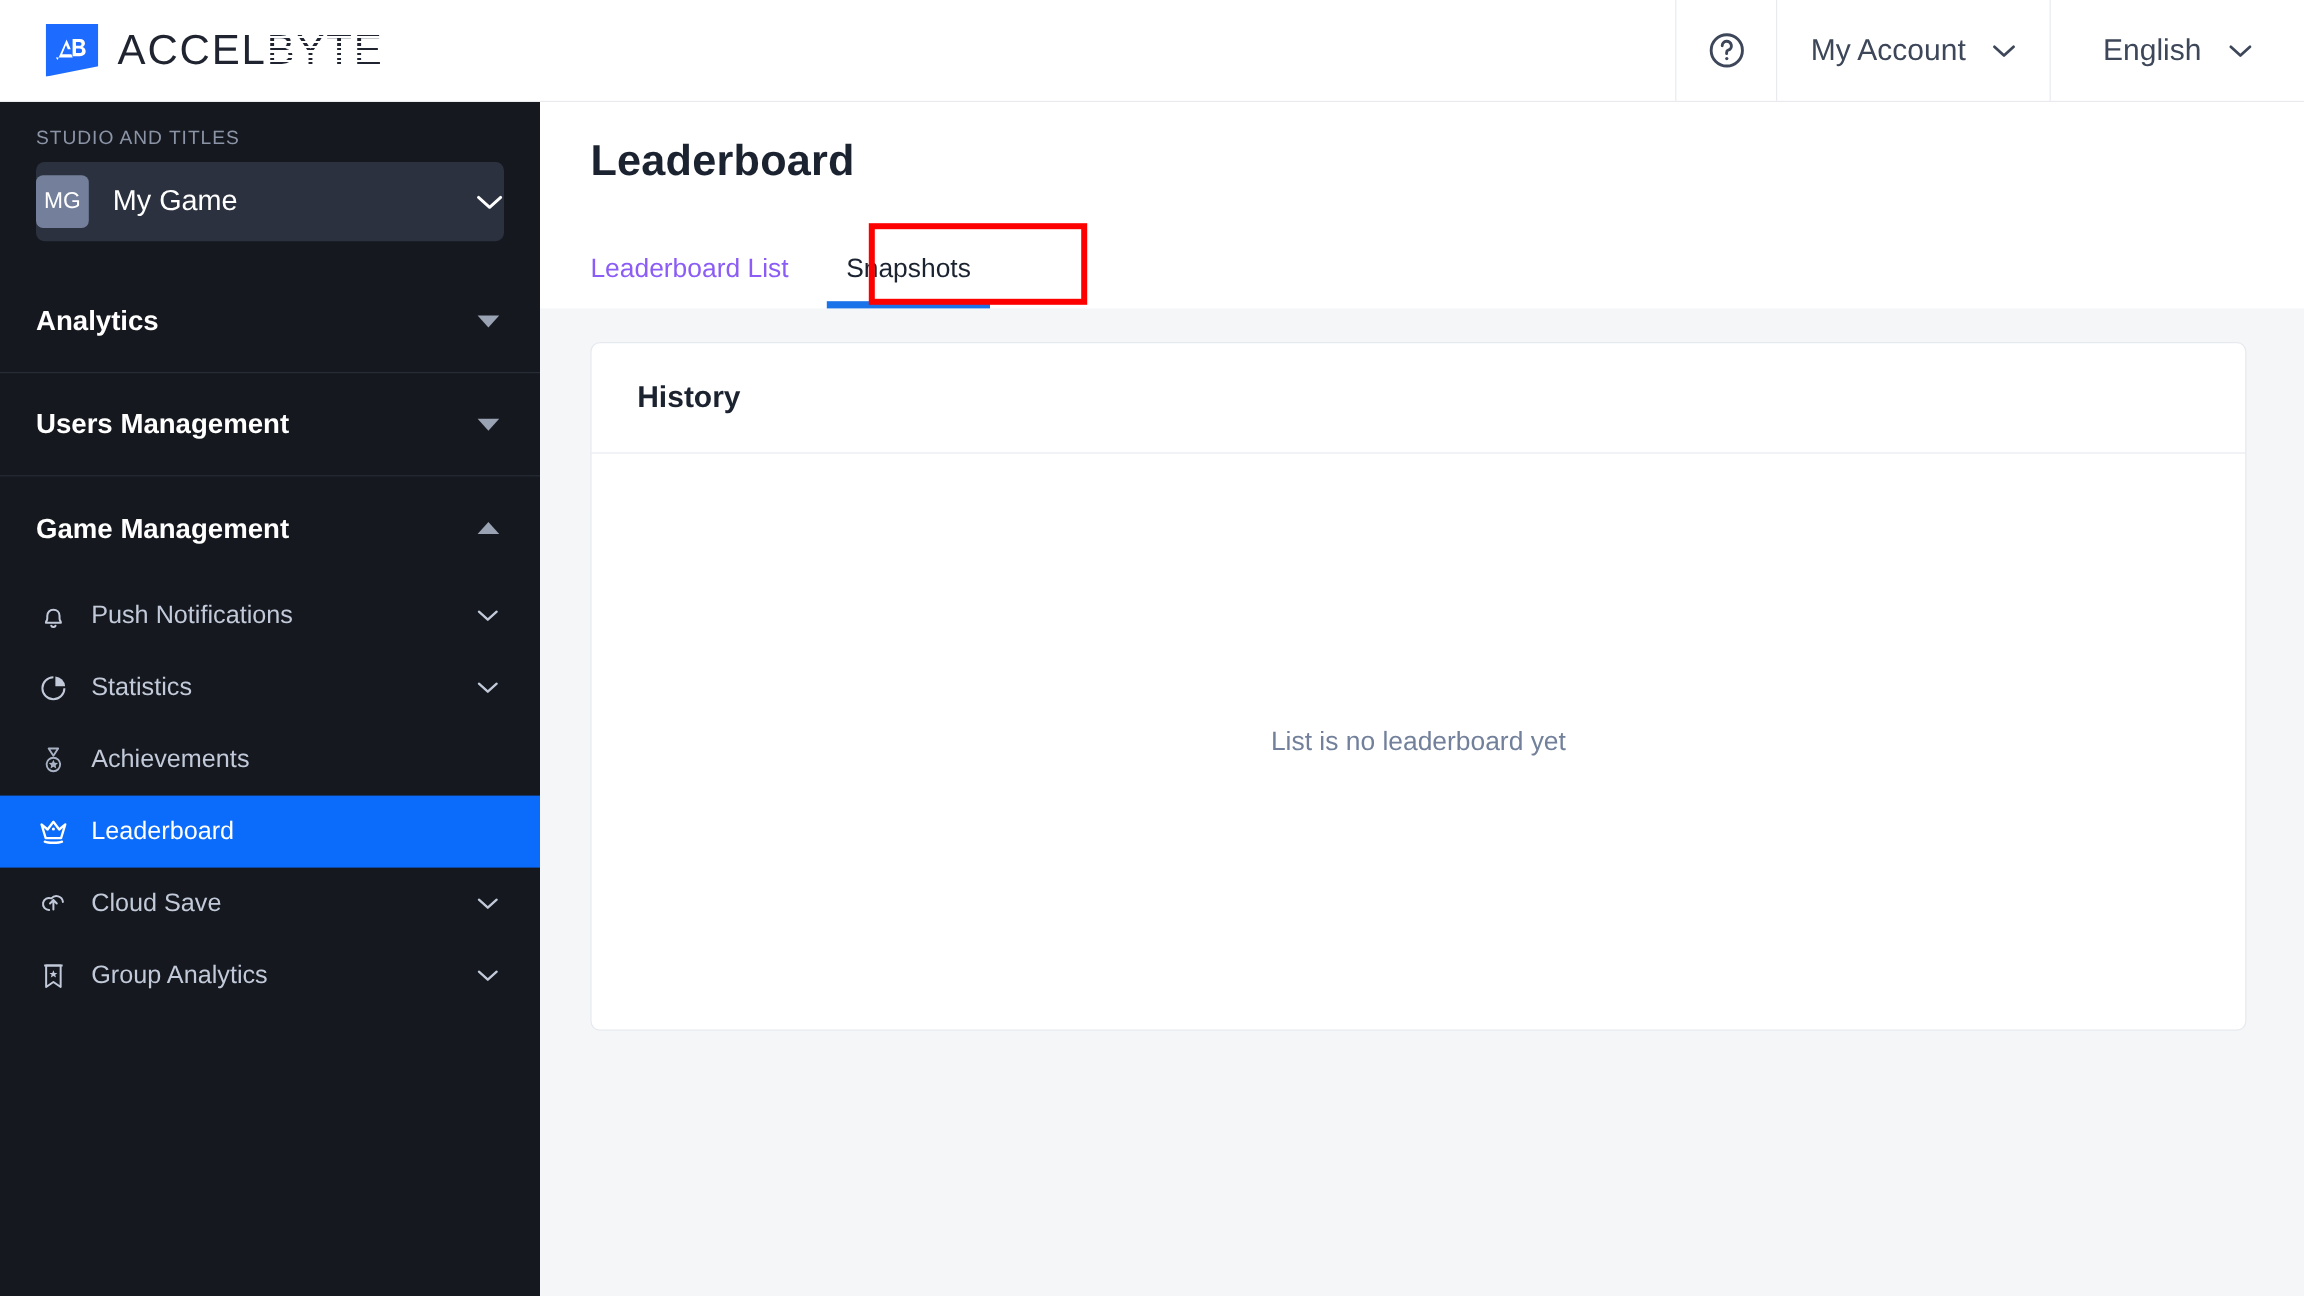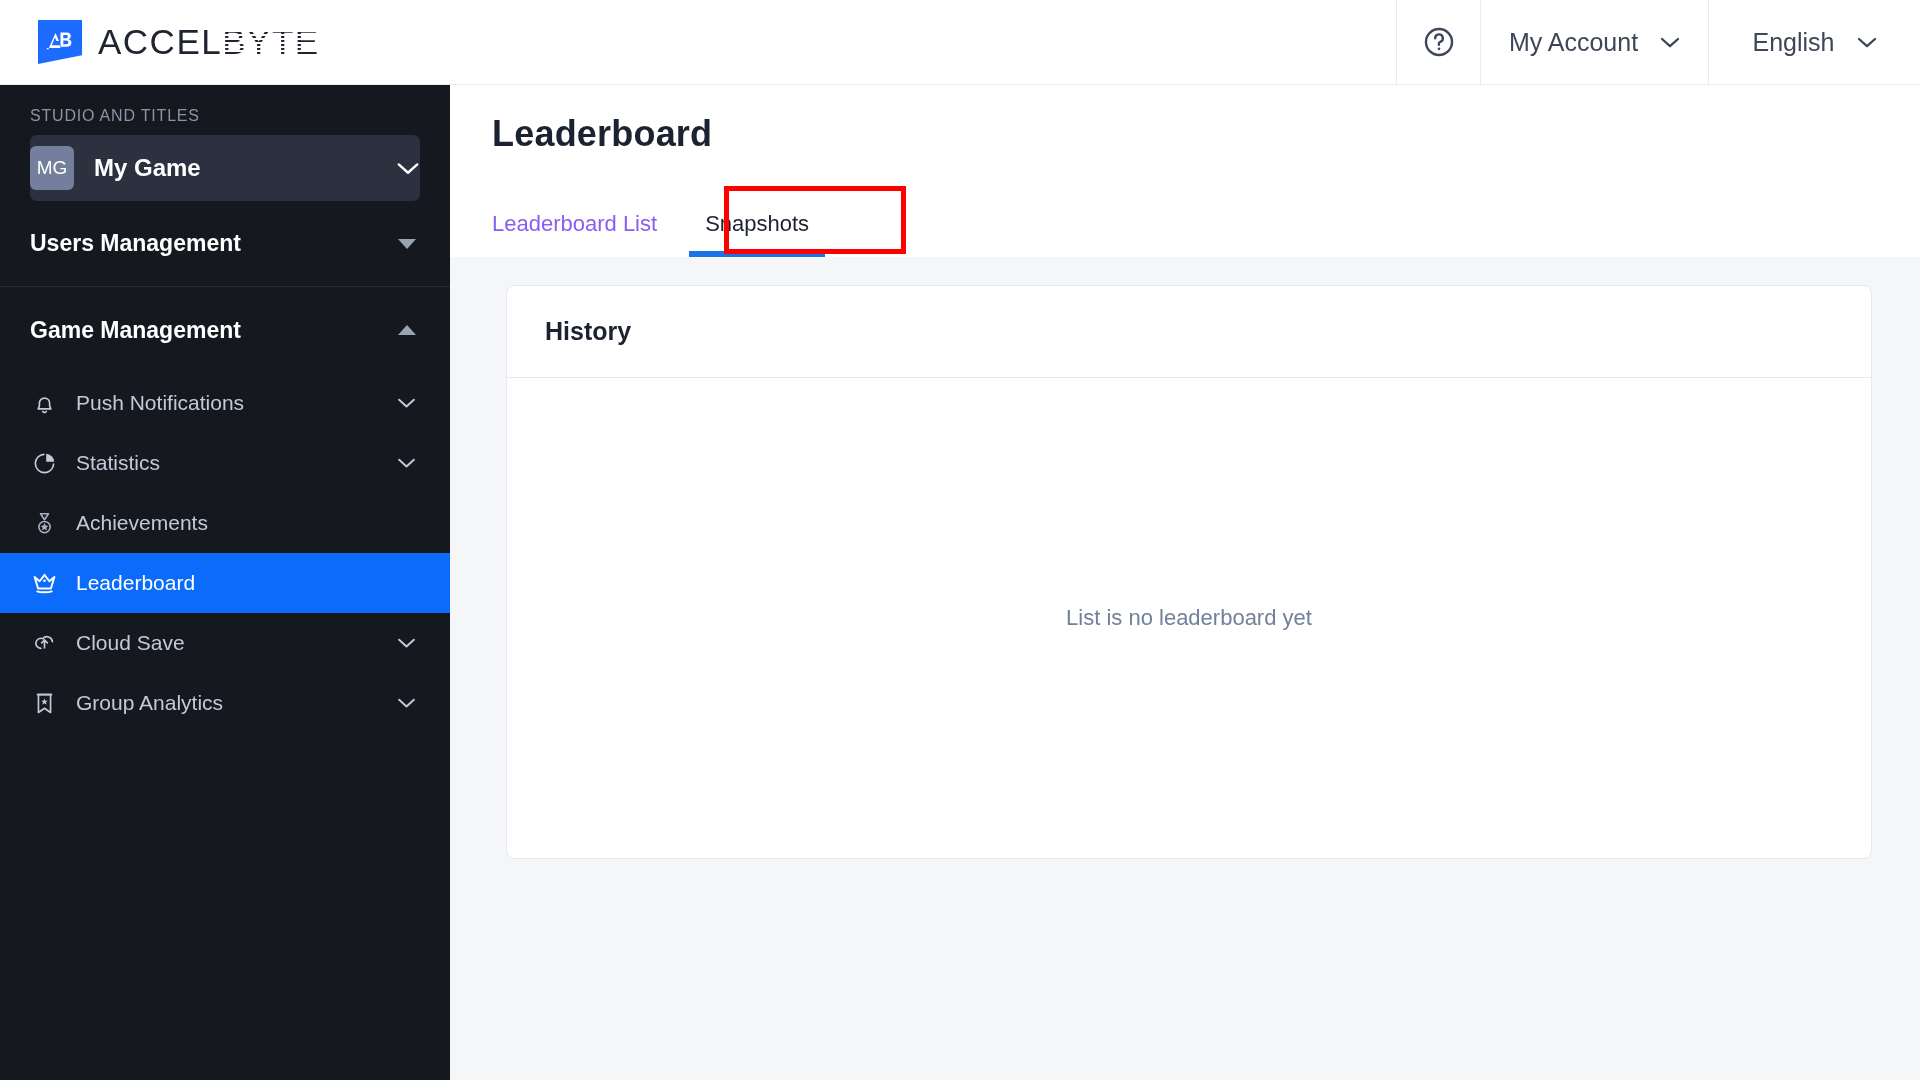--- a/index.html
+++ b/index.html
@@ -68,21 +68,21 @@
     margin: 0 30px; height: 66px;
     background: #2b313e; border-radius: 7px;
     display: flex; align-items: center; padding: 0 0; gap: 20px;
   }
   .game-avatar {
     width: 44px; height: 44px; border-radius: 6px;
     background: #74809b; color: #ffffff;
     display: flex; align-items: center; justify-content: center;
     font-size: 19px; font-weight: 400;
   }
-  .game-name { flex: 1; color: #ffffff; font-size: 24px; font-weight: 700; }
+  .game-name { flex: 1; color: #ffffff; font-size: 24px; font-weight: 400; }
   .side-section {
     height: 86px; display: flex; align-items: center;
     padding: 0 34px 0 30px;
     border-bottom: 1px solid #272c36;
   }
   .side-section.first { margin-top: 24px; }
   .side-section-title { flex: 1; color: #ffffff; font-size: 23px; font-weight: 700; }
   .tri { width: 0; height: 0; border-left: 9px solid transparent; border-right: 9px solid transparent; }
   .tri-dn { border-top: 10px solid #9aa3b4; }
   .tri-up { border-bottom: 10px solid #9aa3b4; }
@@ -106,21 +106,21 @@
   }
   .tab:first-child { padding-left: 0; margin-left: 0; }
   .tab.active { color: #1c2330; }
   .tab.active::after {
     content: ""; position: absolute; left: 8px; right: 8px; bottom: 0;
     height: 6px; background: #1a73e8;
   }
   .main-body { flex: 1; padding: 28px 48px 0 42px; overflow: hidden; }
   .card {
     background: #ffffff; border: 1px solid #e6e9ee; border-radius: 8px;
-    height: 574px; display: flex; flex-direction: column; margin-left: 14px;
+    height: 574px; display: flex; flex-direction: column;
   }
   .card-head {
     height: 92px; display: flex; align-items: center;
     padding-left: 38px; border-bottom: 1px solid #e6e9ee;
   }
   .card-title { font-size: 25px; font-weight: 700; color: #1c2330; }
   .card-body { flex: 1; display: flex; align-items: center; justify-content: center; }
   .empty-text { font-size: 22px; color: #72809b; }
 
   
@@ -188,20 +188,24 @@
       <div class="game-picker">
         <div class="game-avatar">MG</div>
         <div class="game-name">My Game</div>
         <span>
           <svg class="chev-svg" width="24" height="15" viewBox="0 0 20 13" fill="none" stroke="#ffffff" stroke-width="2.1" stroke-linecap="round" stroke-linejoin="round">
             <path d="M2 3 L10 10.2 L18 3"></path>
           </svg>
         </span>
       </div>
 
+      <div class="side-section first">
+        <div class="side-section-title">Analytics</div>
+        <span class="tri tri-dn"></span>
+      </div>
 
       <div class="side-section">
         <div class="side-section-title">Users Management</div>
         <span class="tri tri-dn"></span>
       </div>
 
       <div class="side-section" style="border-bottom:none;">
         <div class="side-section-title">Game Management</div>
         <span class="tri tri-up"></span>
       </div>

